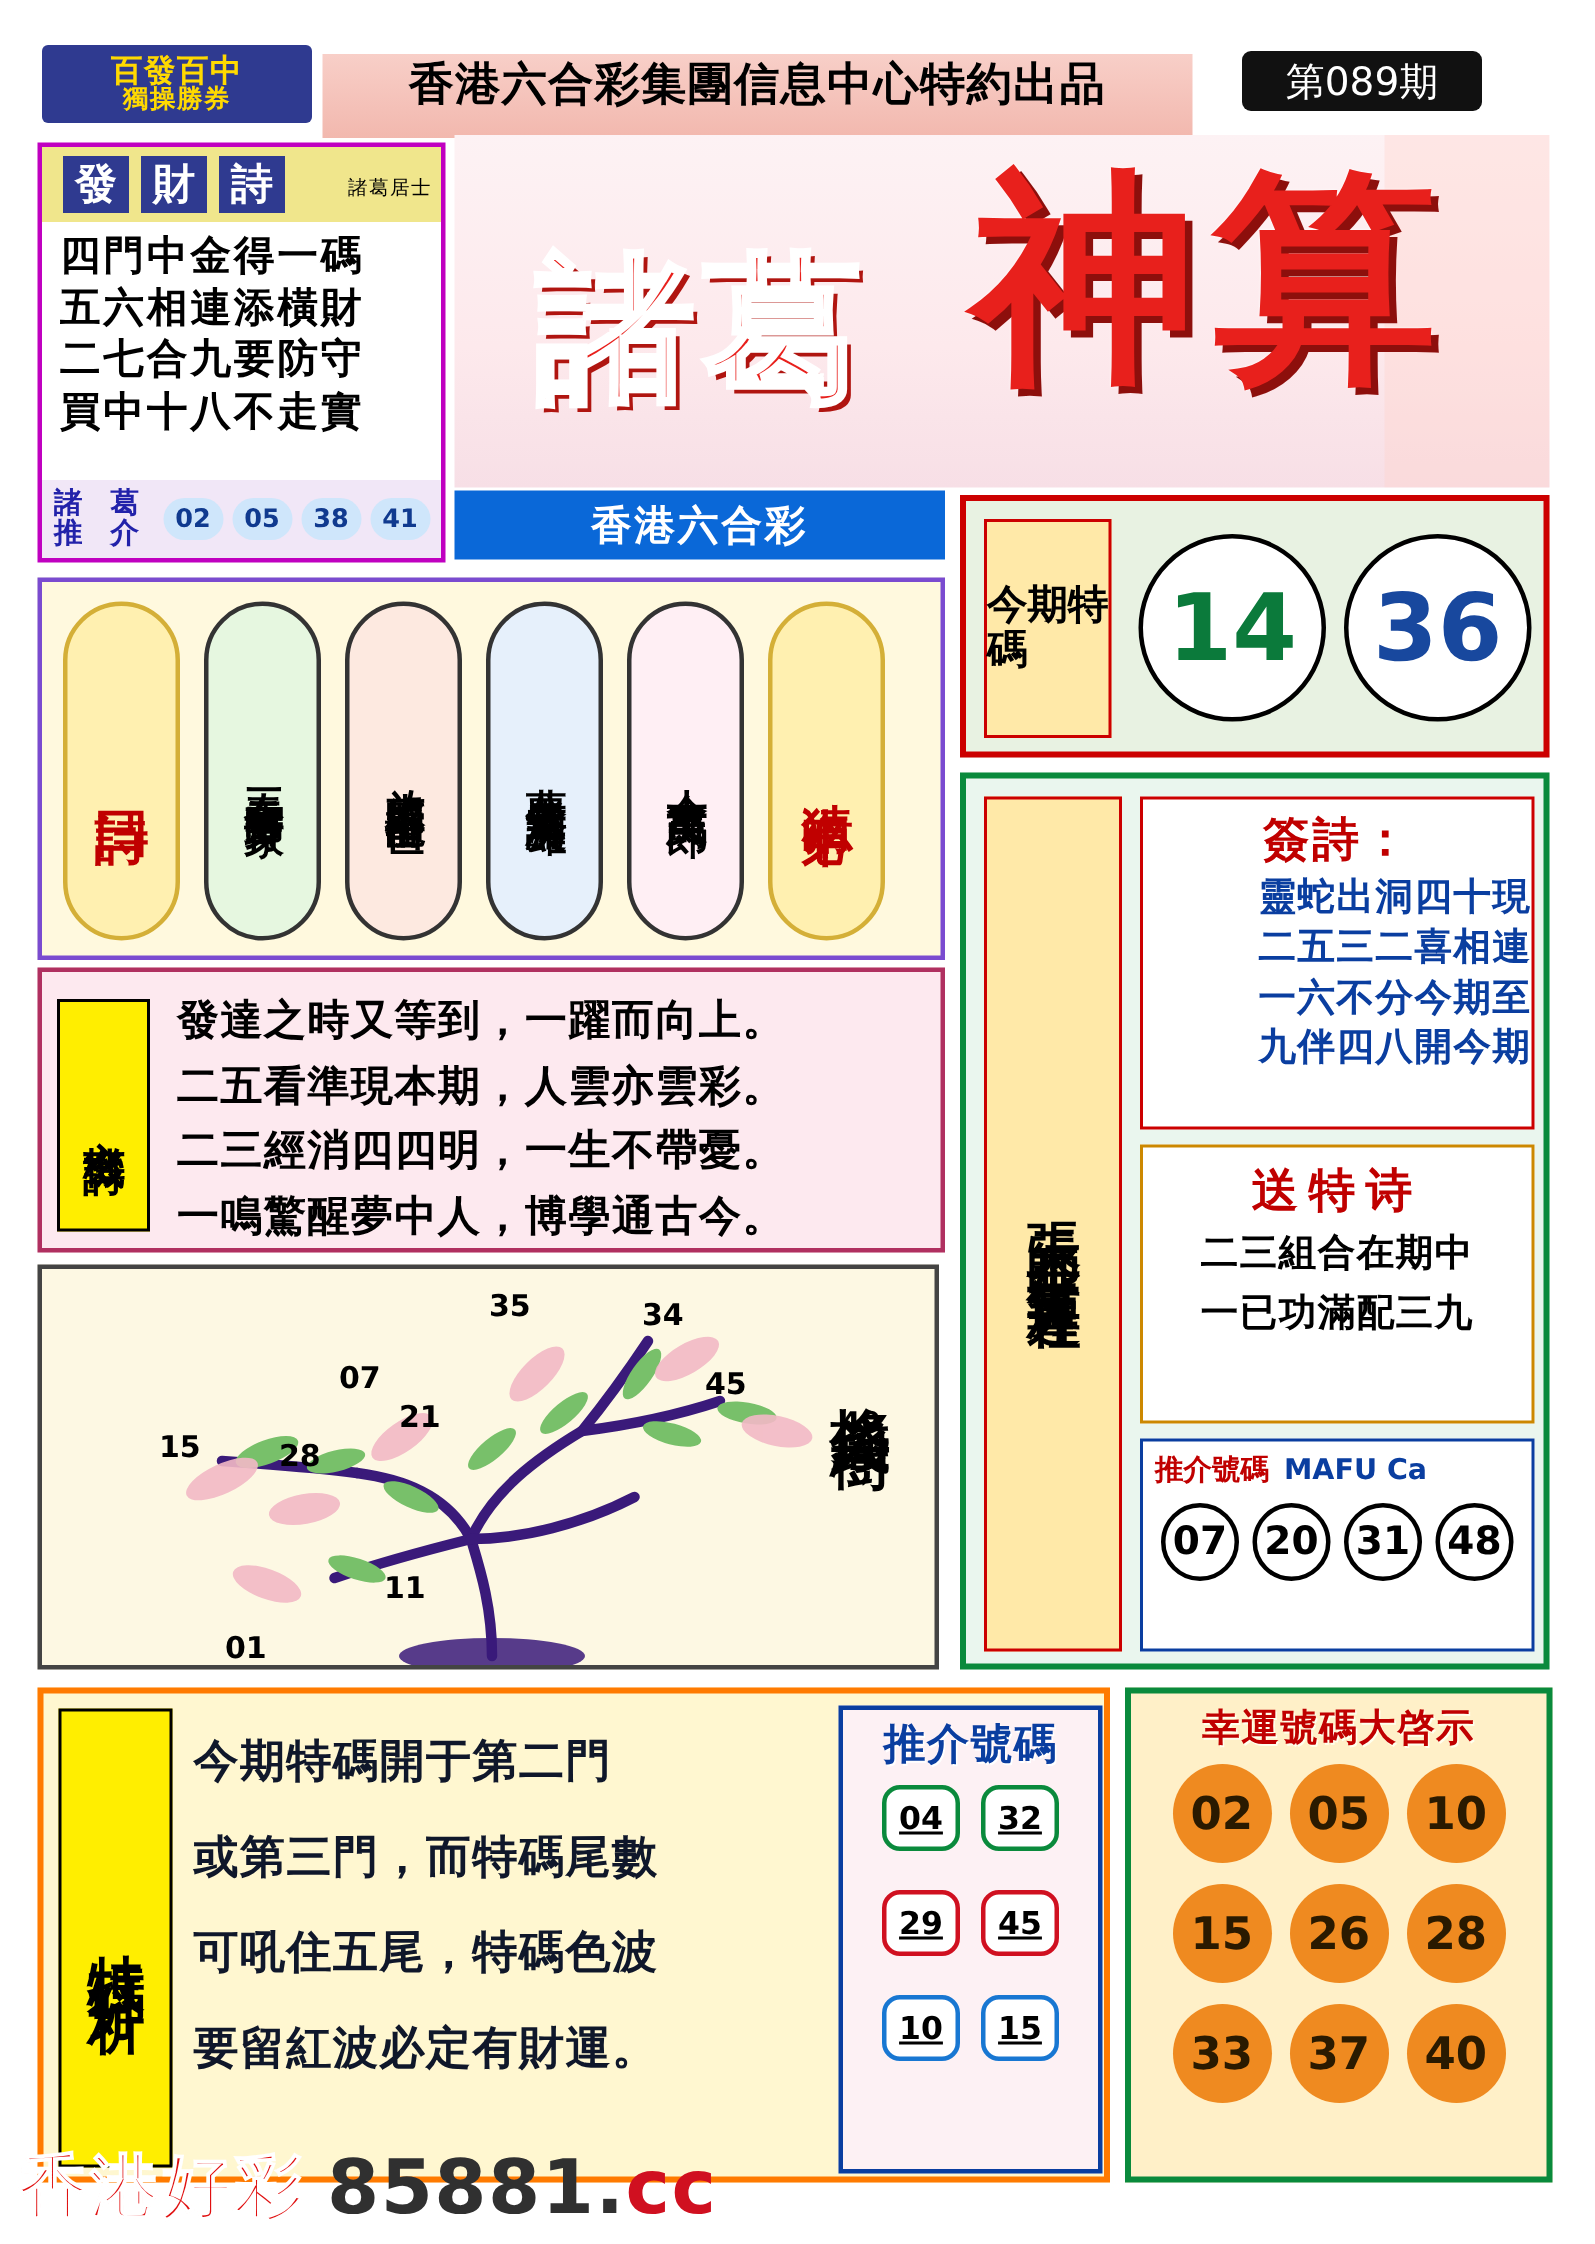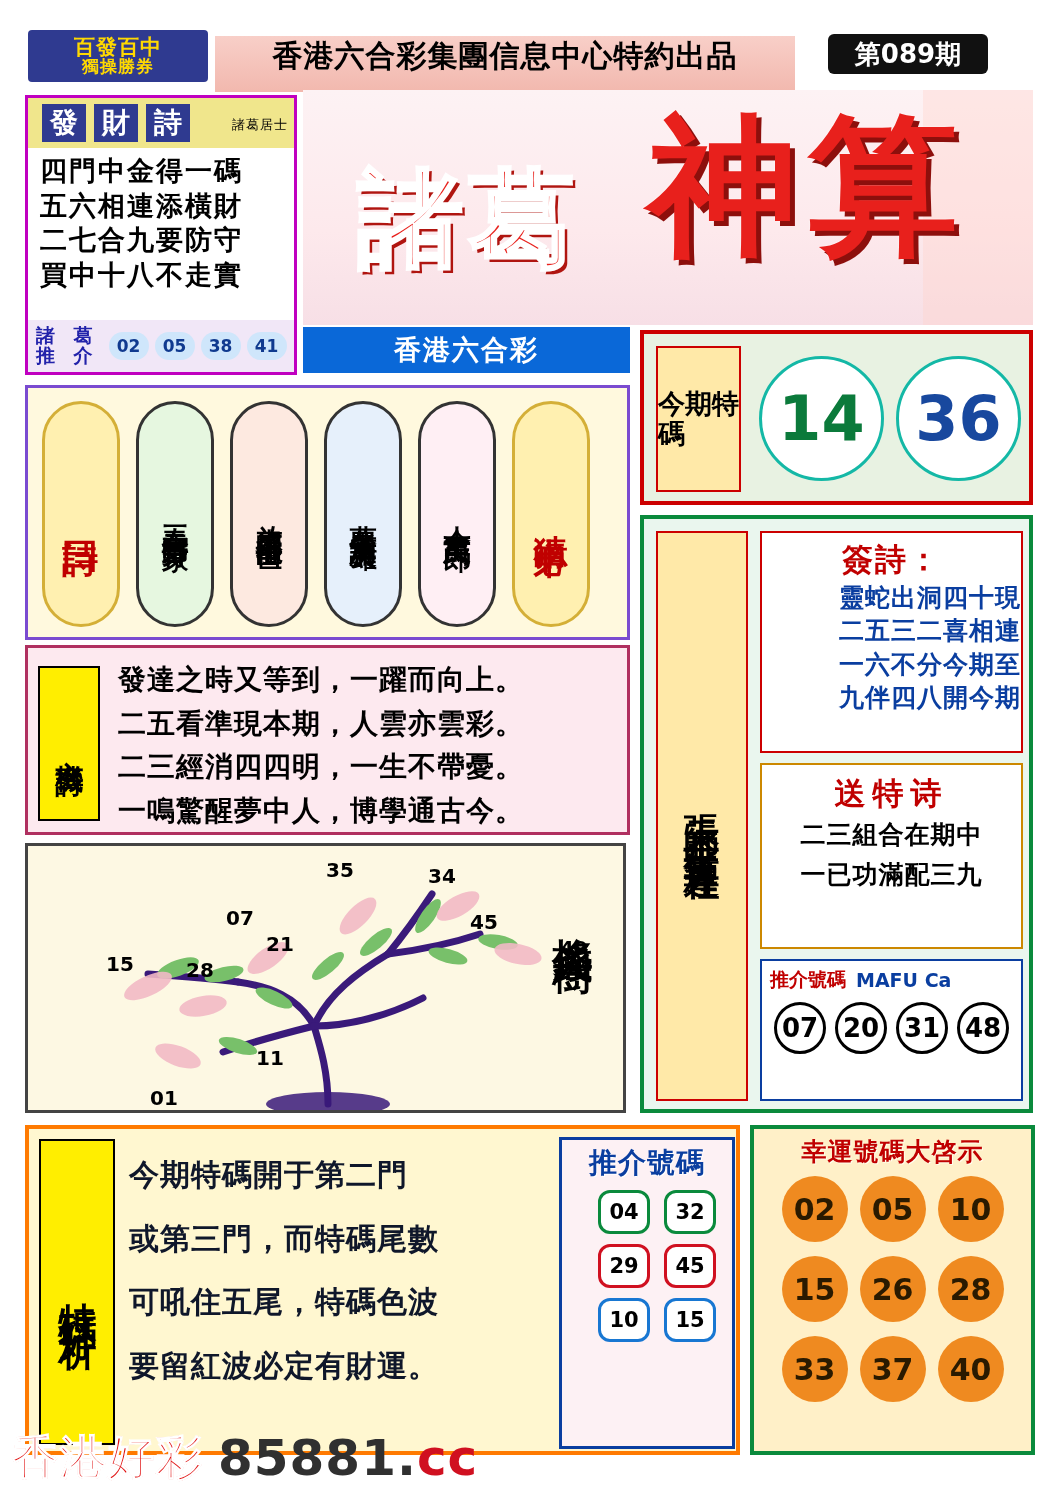--- a/index.html
+++ b/index.html
@@ -23,21 +23,21 @@
   .logo-l1 { color:#ffd900; font-weight:bold; font-size:21px; letter-spacing:1px; line-height:1.05;}
   .logo-l2 { color:#ffd900; font-weight:bold; font-size:17px; letter-spacing:1px; line-height:1.05;}
   .hdr-title {
     position:absolute; left:215px; top:36px; width:580px; height:56px;
     color:#000; font-size:30px; font-weight:bold; text-align:center;
     font-family:"DejaVu Sans", sans-serif; letter-spacing:1px;
     background:linear-gradient(#f8cfc8,#f2b8ae);
   }
   .issue {
     position:absolute; left:828px; top:34px; width:160px; height:40px;
-    background:#111; color:#fff; font-size:26px; font-weight:bold;
+    background:#111; color:#fff; font-size:26px; font-weight:normal;
     display:flex; align-items:center; justify-content:center; border-radius:6px;
   }
 
   
   .fc {
     position:absolute; left:25px; top:95px; width:272px; height:280px;
     background:#fff; border:3px solid #c000c0;
   }
   .fc-head { position:relative; height:50px; background:#f0e68c; }
   .fc-head .ch {
@@ -95,21 +95,21 @@
     position:absolute; left:640px; top:330px; width:393px; height:175px;
     border:4px solid #cc0000; background:#e8f2e2;
   }
   .special .lbl {
     position:absolute; left:12px; top:12px; width:85px; height:146px; background:#ffe9a8; border:2px solid #cc0000;
     display:flex; flex-direction:column; align-items:center; justify-content:center;
     font-size:27px; font-weight:bold; color:#000; line-height:1.12;
   }
   .special .ball {
     position:absolute; top:22px; width:125px; height:125px; border-radius:50%;
-    background:#fff; border:3px solid #14b8a6;
+    background:#fff; border:3px solid #000000;
     display:flex; align-items:center; justify-content:center;
     font-size:62px; font-weight:bold; color:#0b7a3b;
   }
   .special .ball.b1 { left:115px; color:#0b7a3b; }
   .special .ball.b2 { left:252px; color:#18489e; }
 
   
   .ribbons {
     position:absolute; left:25px; top:385px; width:605px; height:255px;
     background:#fff9de; border:3px solid #7a4bd0;
@@ -203,21 +203,21 @@
   .tema .body { position:absolute; left:100px; top:14px; width:420px; }
   .tema .body div { font-size:30px; font-weight:bold; color:#0f172a; line-height:2.12; letter-spacing:1px;}
   .tjbox {
     position:absolute; left:530px; top:8px; width:176px; height:312px;
     background:#fdf1f4; border:3px solid #0a3ea0;
   }
   .tjbox .t {
     text-align:center; font-size:28px; font-weight:bold; color:#0a3ea0; padding:4px 0 2px;
     letter-spacing:1px; text-shadow:1px 1px 0 #fff;
   }
-  .tjbox .grid { display:flex; flex-wrap:wrap; gap:10px 14px; padding:6px 16px; justify-content:flex-end;}
+  .tjbox .grid { display:flex; flex-wrap:wrap; gap:26px 14px; padding:6px 16px; justify-content:center;text-decoration:underline;}
   .tjbox .grid .b {
     width:52px; height:44px; display:flex; align-items:center; justify-content:center;
     font-size:21px; font-weight:bold; color:#000; background:#fff;
     border:3px solid #888; border-radius:12px;
   }
   .tjbox .grid .g { border-color:#0a8a3c; }
   .tjbox .grid .r { border-color:#d01020; }
   .tjbox .grid .u { border-color:#1877d2; }
 
   

